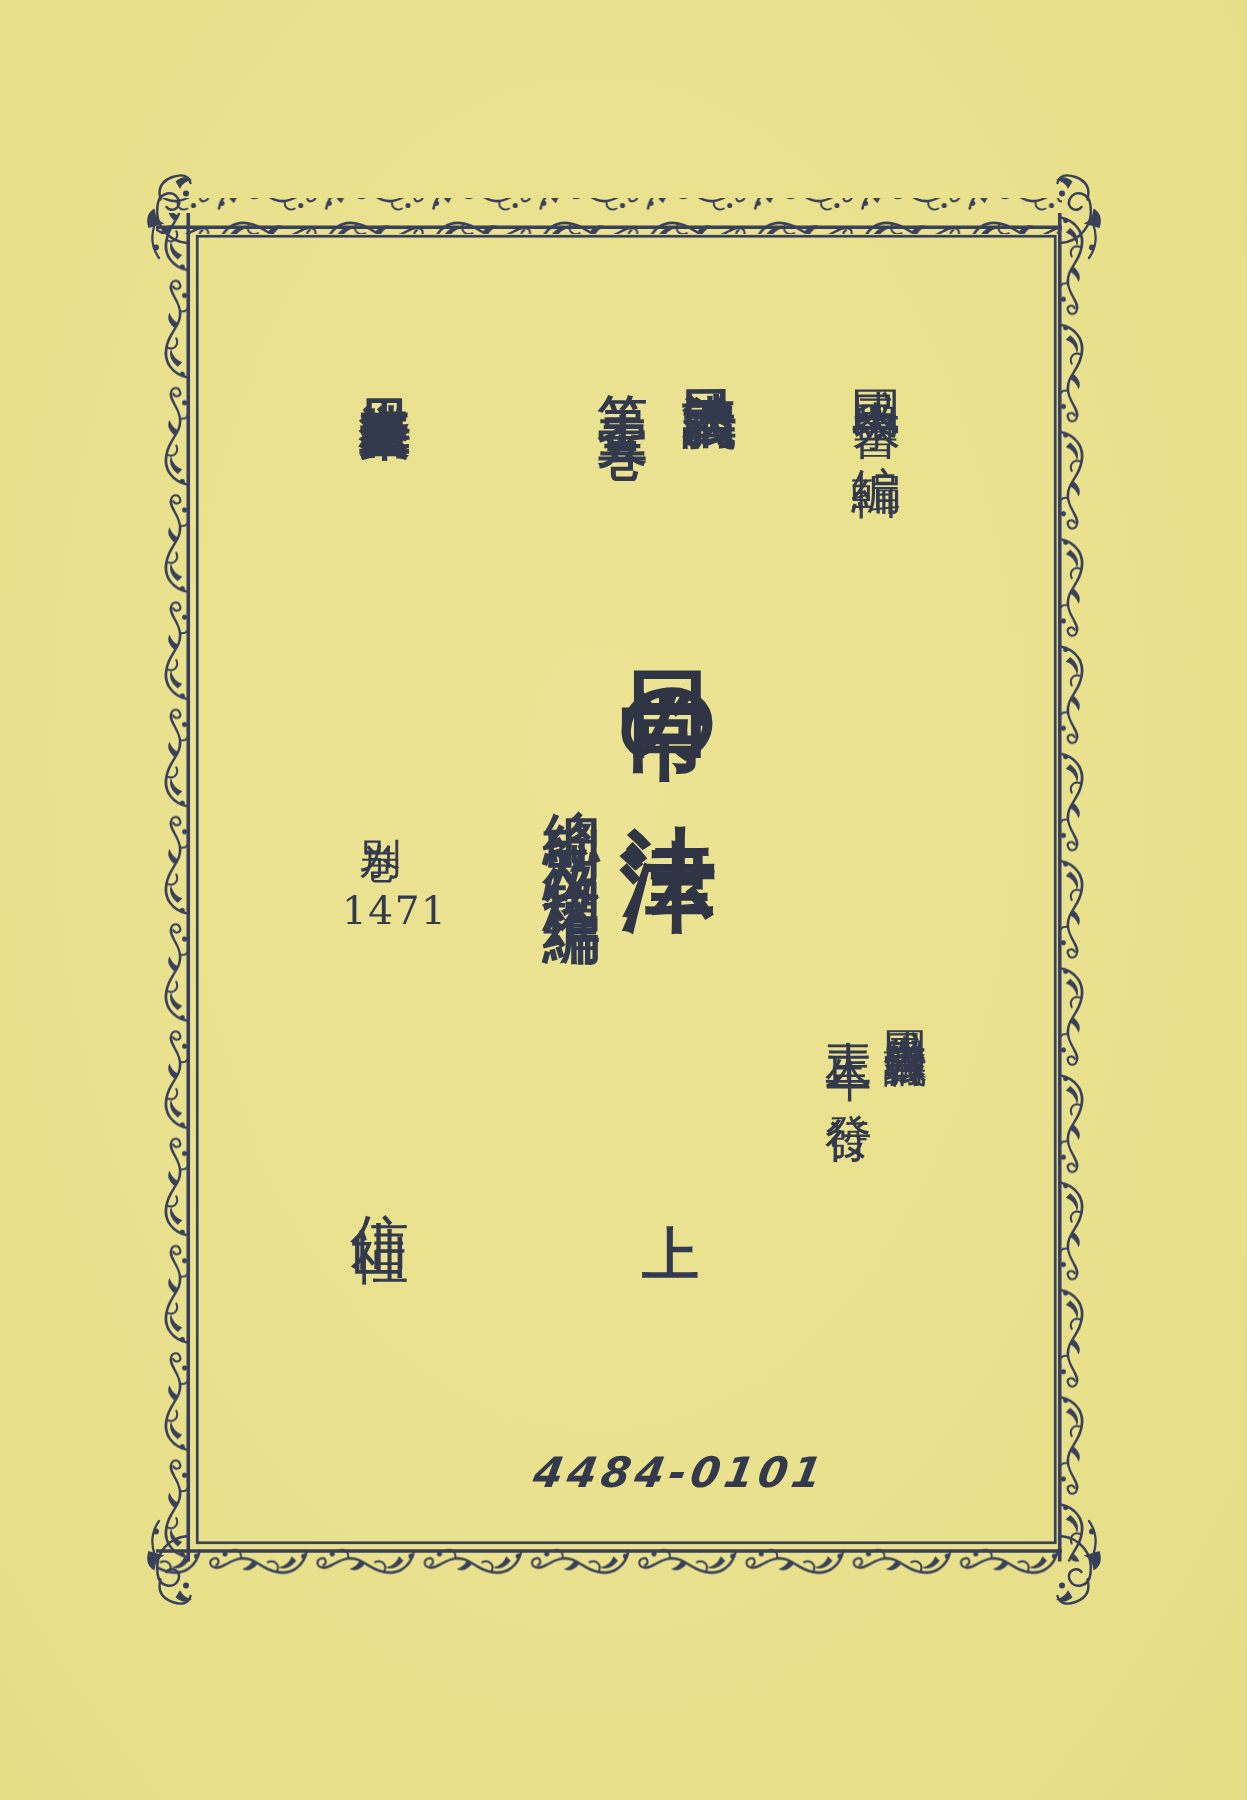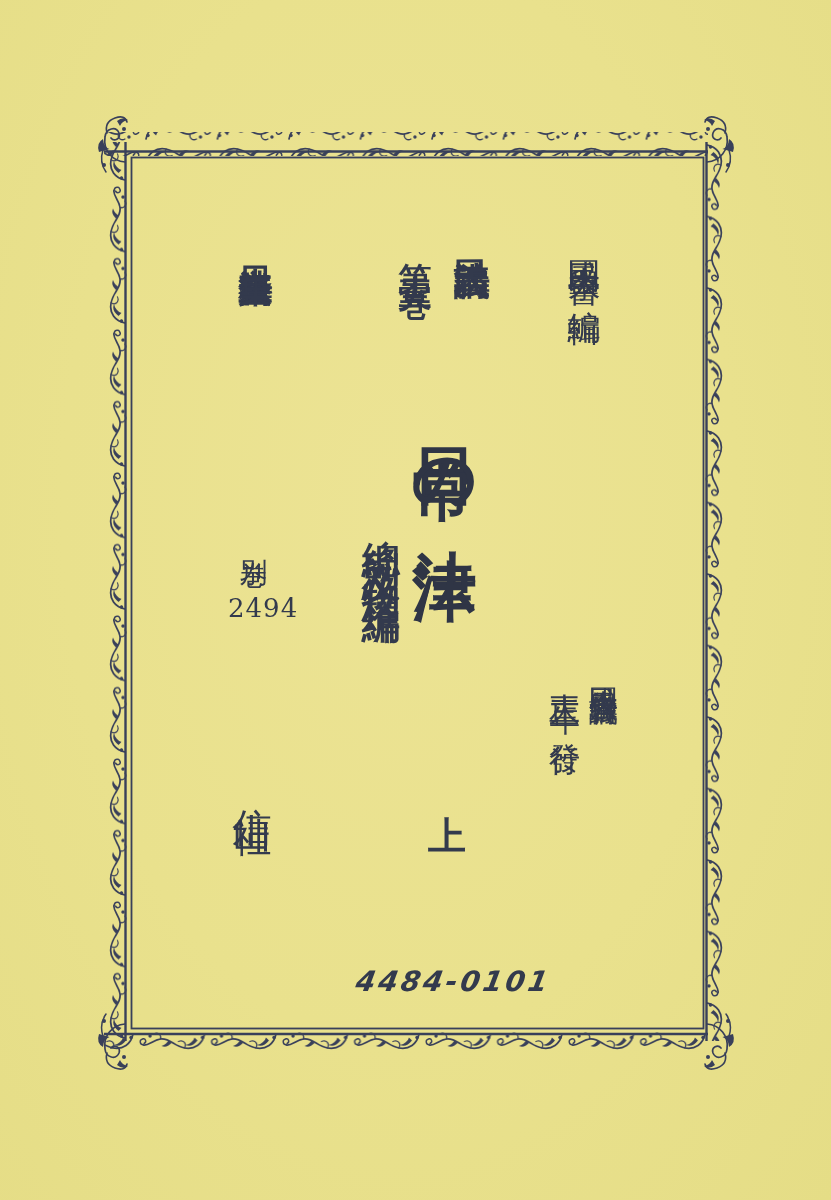--- a/index.html
+++ b/index.html
@@ -100,21 +100,21 @@
     <rect x="131.5" y="157.5" width="572" height="871" fill="none" stroke="#39405a" stroke-width="1.8"></rect>
 
     <use href="#cornerOrn"></use>
     <use href="#cornerOrn" transform="translate(832,0) scale(-1,1)"></use>
     <use href="#cornerOrn" transform="translate(0,1186) scale(1,-1)"></use>
     <use href="#cornerOrn" transform="translate(832,1186) scale(-1,-1)"></use>
   </svg>
 
   <div class="vtext brush series-title">日本立法資料全集</div>
   <div class="vtext series-voltype">別巻</div>
-  <div class="htext series-volnum">2494</div>
+  <div class="htext series-volnum">1471</div>
 
   <div class="vtext editor-line">國民大學會　編輯</div>
 
   <div class="vtext brush course-title">民法講義</div>
   <div class="vtext brush volume-label">第壹巻</div>
 
   <div class="vtext brush main-title">日常の法津</div>
   <div class="vtext brush volume-part">上</div>
   <div class="vtext brush subtitle">總則及物權編</div>
 

